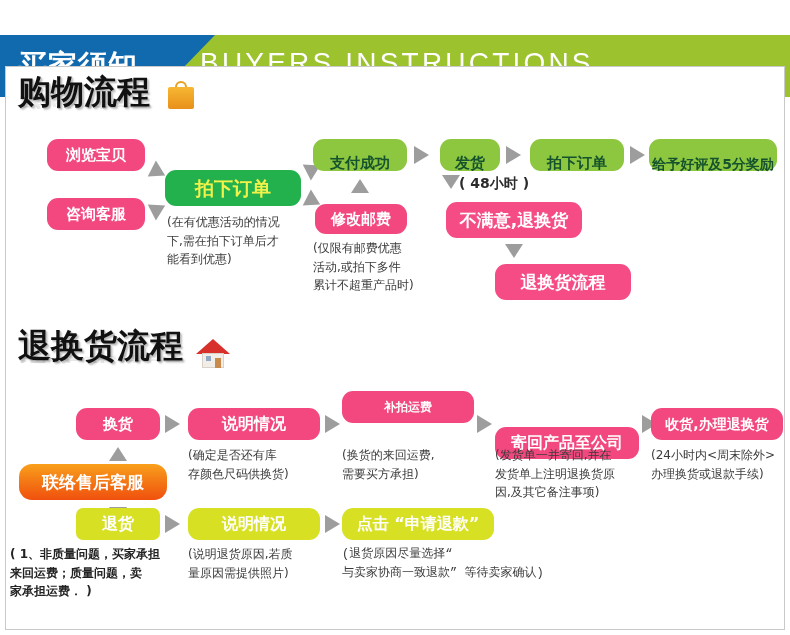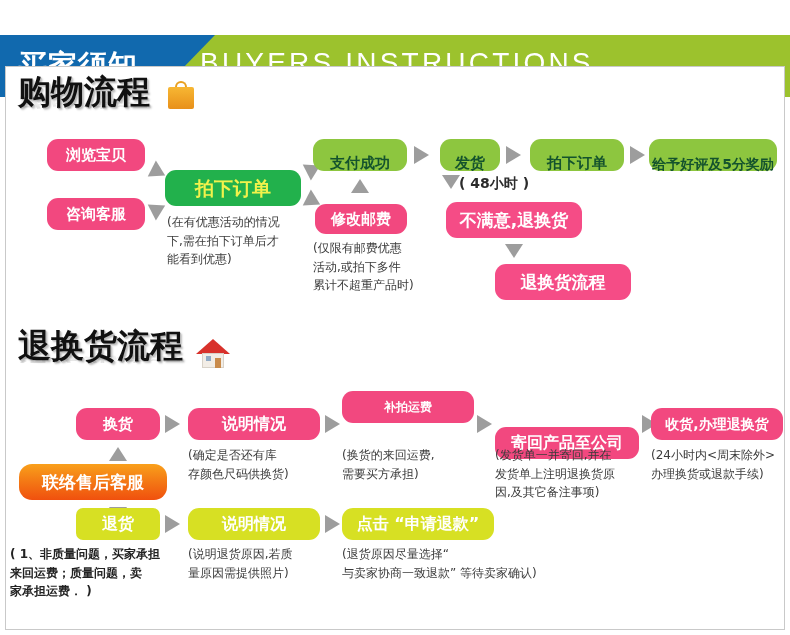--- a/index.html
+++ b/index.html
@@ -292,21 +292,21 @@
       <span>说明情况</span>
     </div>
     <div class="note" style="left:182px; top:478px; width:145px;">(说明退货原因,若质
 量原因需提供照片)</div>
 
     <div class="arw arw-r" style="left:319px; top:448px;"></div>
 
     <div class="node n-ygreen" style="left:336px; top:441px; width:152px; height:32px; font-size:16px;">
       <span>点击 “申请退款”</span>
     </div>
-    <div class="note" style="left:336px; top:478px; width:330px;">(退货原因尽量选择“
+    <div class="note" style="left:336px; top:478px; width:330px;font-family:Liberation Mono, monospace;">(退货原因尽量选择“
 与卖家协商一致退款” 等待卖家确认)</div>
 
     <div class="arw arw-r" style="left:319px; top:348px;"></div>
 
     <div class="node n-pink" style="left:336px; top:324px; width:132px; height:32px; font-size:12px;">
       <span>补拍运费</span>
     </div>
     <div class="note" style="left:336px; top:379px; width:145px;">(换货的来回运费,
 需要买方承担)</div>
 

